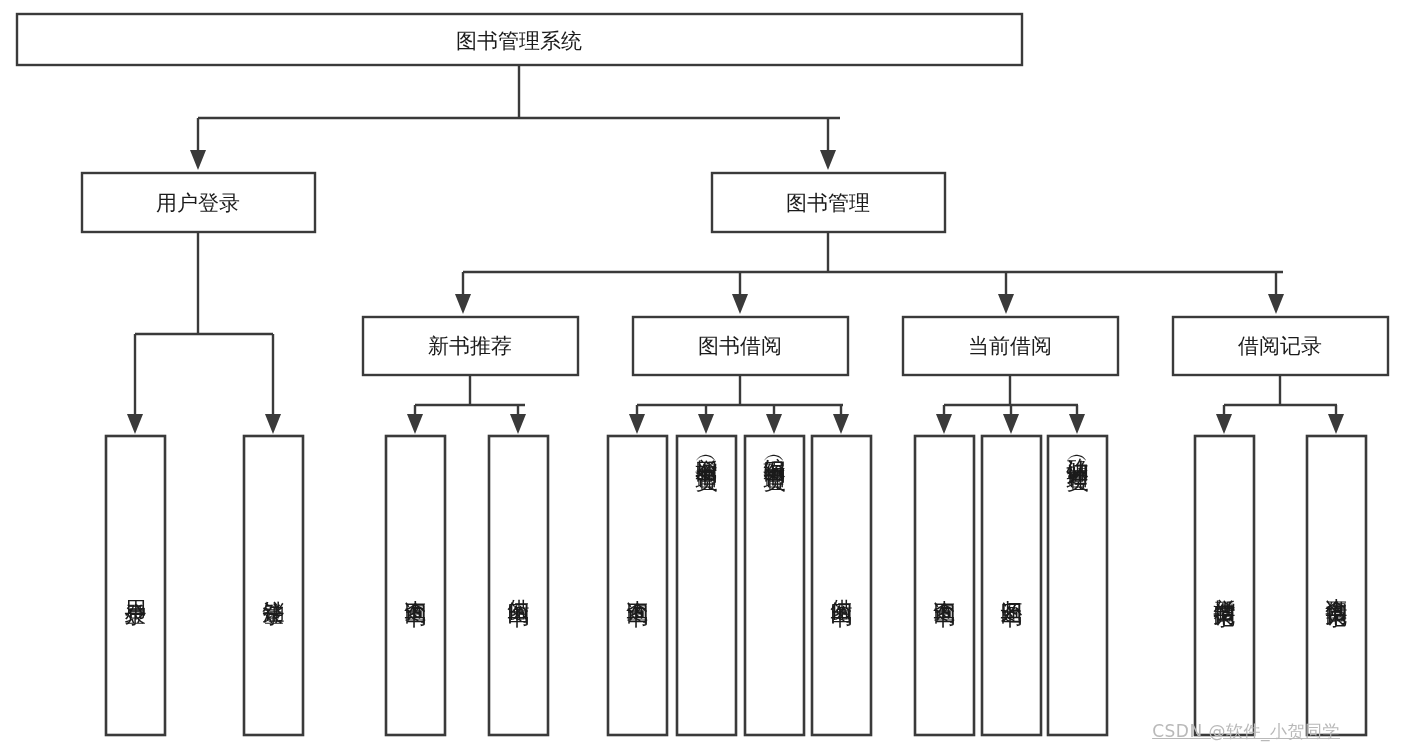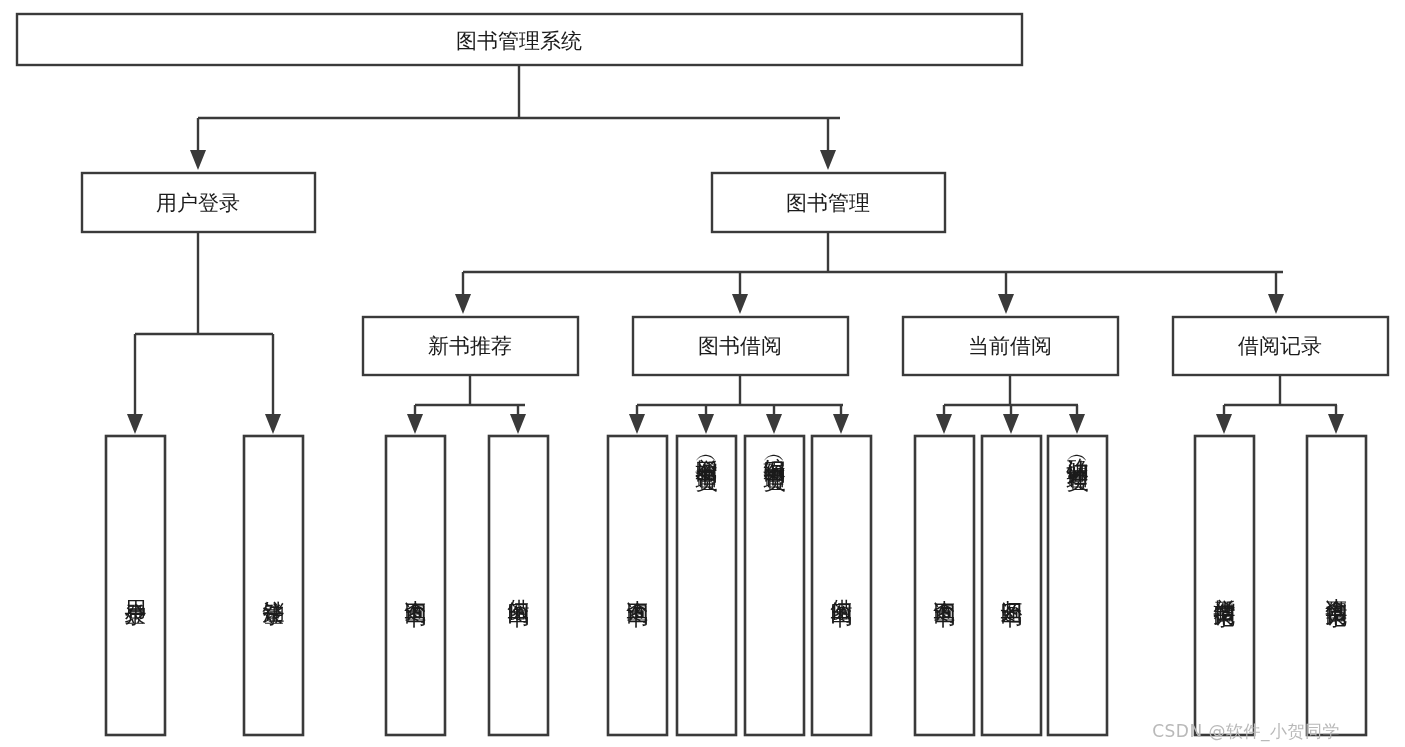--- a/index.html
+++ b/index.html
@@ -72,20 +72,21 @@
   }
   .watermark {
     position: absolute;
     right: 8px;
     bottom: 4px;
     font-family: "DejaVu Sans", "Liberation Sans", sans-serif;
     font-size: 17px;
     color: #b9b9b9;
     white-space: nowrap;
     letter-spacing: 0.5px;
+    text-decoration: underline;
   }
 </style>
 </head>
 <body>
 
 <div id="diagram-root">
 
   <svg class="flow" viewBox="0 0 1405 747" xmlns="http://www.w3.org/2000/svg">
 
     <defs>

